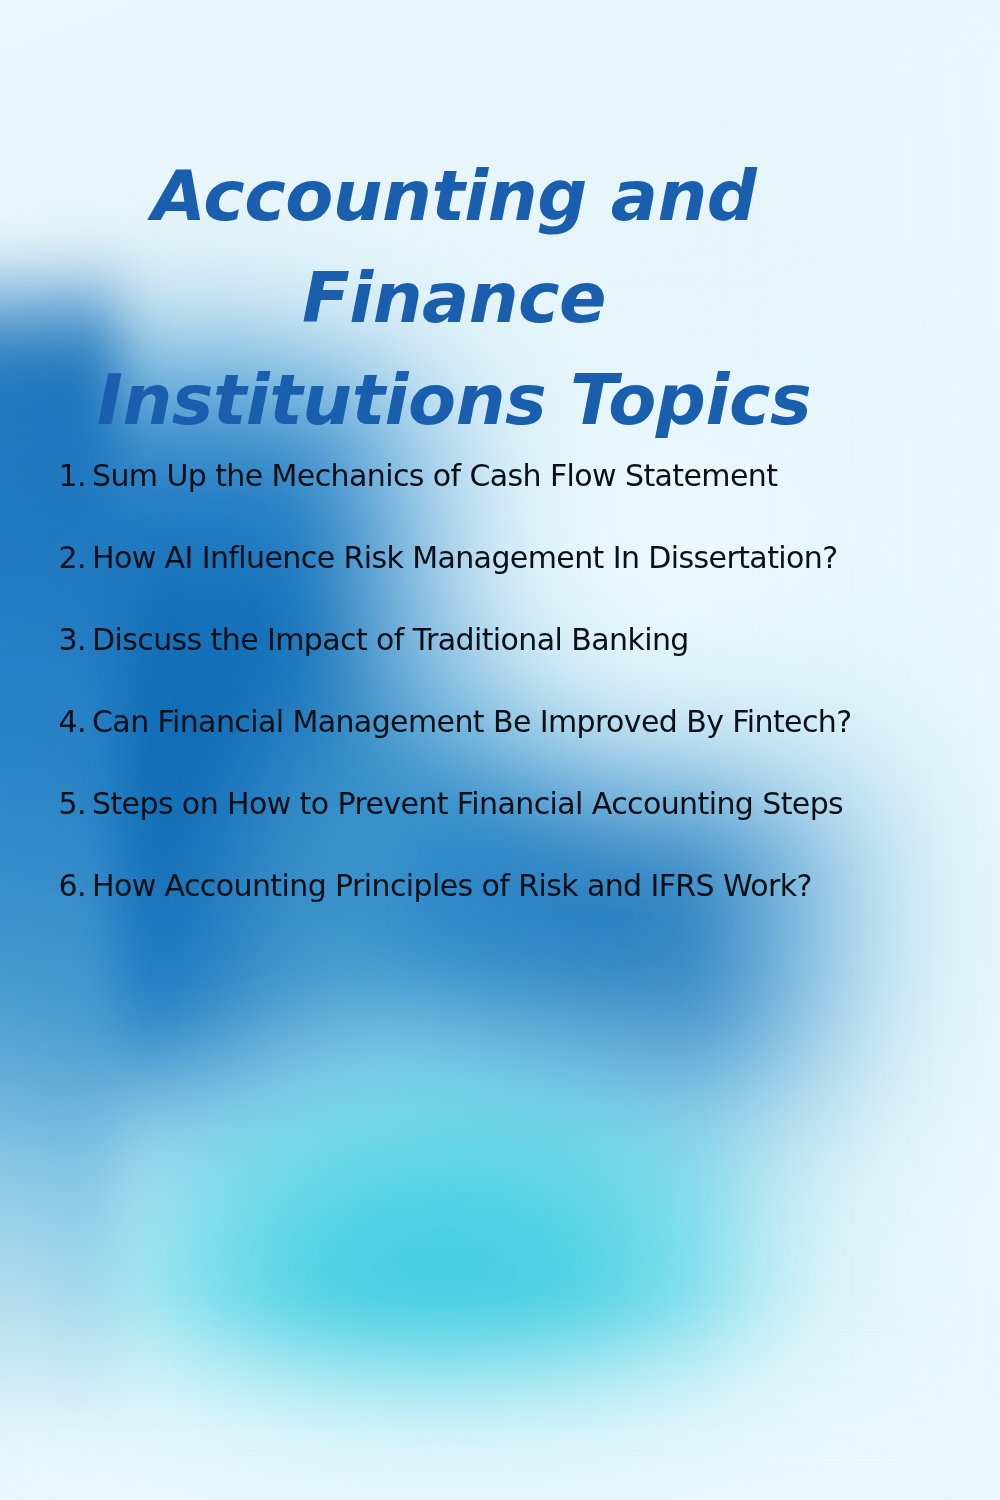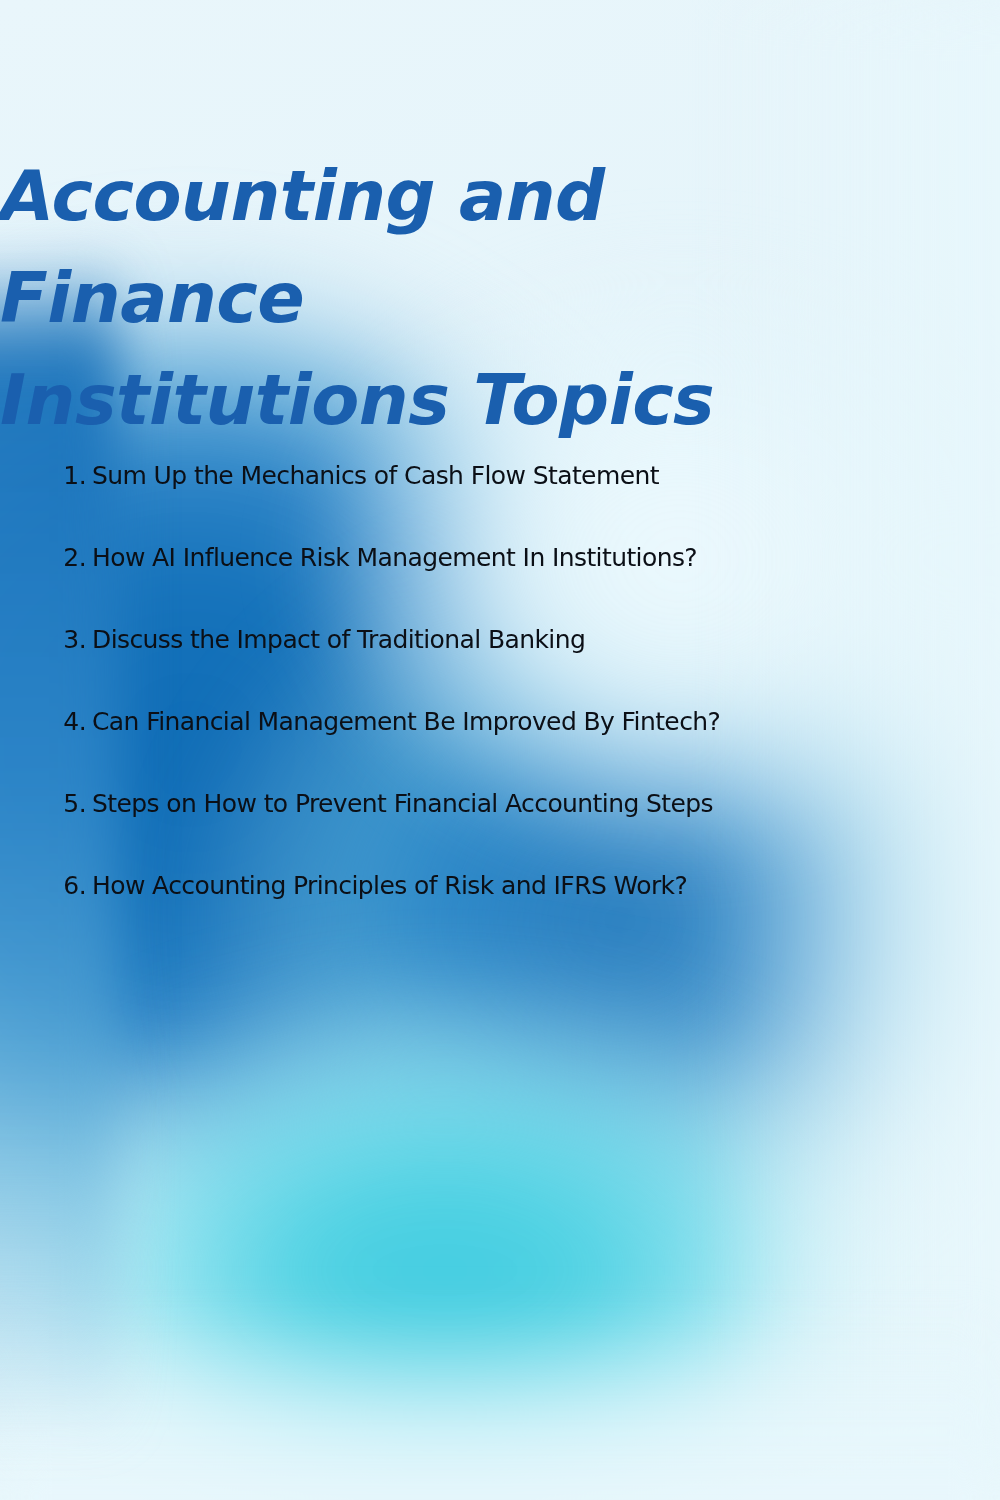--- a/index.html
+++ b/index.html
@@ -143,20 +143,21 @@
     z-index: 5;
     width: 1000px;
     height: 1500px;
   }
 
   .title {
     position: absolute;
     top: 98px;
     left: 0;
     width: 908px;
+    text-align: center;
     font-family: "DejaVu Sans", "Liberation Sans", sans-serif;
     font-size: 70px;
     line-height: 1.46;
     font-weight: 700;
     font-style: italic;
     letter-spacing: -0.5px;
     color: #1a5fae;
   }
 
   .title .line {
@@ -173,21 +174,21 @@
     list-style: none;
     counter-reset: topic;
   }
 
   .topic {
     position: relative;
     counter-increment: topic;
     padding-left: 52px;
     margin: 0 0 5px 0;
     font-family: "DejaVu Sans", "Liberation Sans", sans-serif;
-    font-size: 25px;
+    font-size: 30px;
     line-height: 77px;
     font-weight: 400;
     color: #0b0f16;
     letter-spacing: -0.6px;
   }
 
   .topic::before {
     content: counter(topic) ".";
     position: absolute;
     left: 0;
@@ -213,21 +214,21 @@
 
   <div class="content">
 
     <h1 class="title">
       <span class="line">Accounting and Finance</span>
       <span class="line">Institutions Topics</span>
     </h1>
 
     <ol class="topics">
       <li class="topic">Sum Up the Mechanics of Cash Flow Statement</li>
-      <li class="topic">How AI Influence Risk Management In Institutions?</li>
+      <li class="topic">How AI Influence Risk Management In Dissertation?</li>
       <li class="topic">Discuss the Impact of Traditional Banking</li>
       <li class="topic">Can Financial Management Be Improved By Fintech?</li>
       <li class="topic">Steps on How to Prevent Financial Accounting Steps</li>
       <li class="topic">How Accounting Principles of Risk and IFRS Work?</li>
     </ol>
 
   </div>
 </div>
 
 </body></html>

